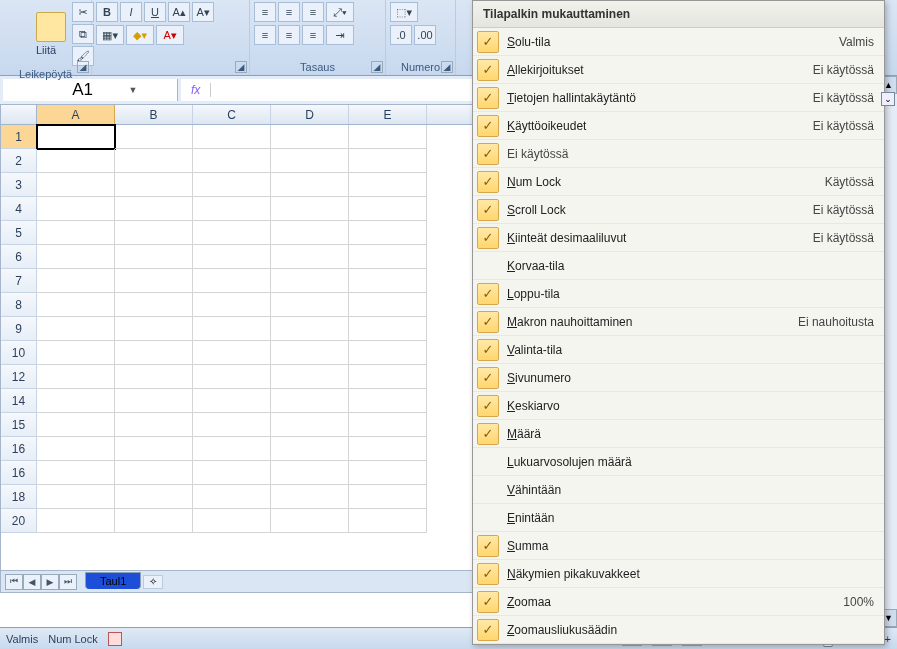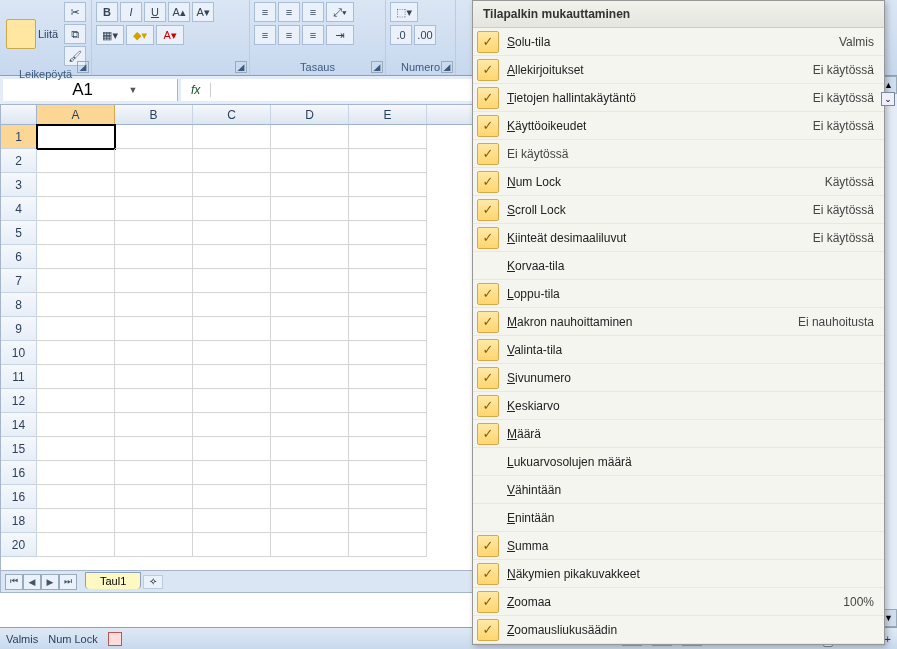--- a/index.html
+++ b/index.html
@@ -10,55 +10,55 @@
 .ribbon-group { border-right: 1px solid #b8cce4; display: flex; flex-direction: column; padding: 2px 4px 0 4px; position: relative; }
 .ribbon-group-label { font-size: 11px; color: #3b5a82; text-align: center; padding: 2px 0; }
 .ribbon-group-expand { position: absolute; right: 2px; bottom: 2px; width: 12px; height: 12px; font-size: 9px; color: #3b5a82; border: 1px solid #9ab; display: flex; align-items: center; justify-content: center; }
 .ribbon-body { flex: 1; display: flex; align-items: center; gap: 4px; }
 
 .clipboard-group { width: 92px; }
 .font-group { width: 158px; }
 .align-group { width: 136px; }
 .number-group { width: 70px; }
 
-.big-btn { display: flex; flex-direction: row; align-items: center; gap: 2px; padding: 2px; }
+.big-btn { display: flex; flex-direction: column; gap: 2px; padding: 2px; margin-left: 30px; }
 .big-btn .ic { width: 30px; height: 30px; background: #ffe7a2; border: 1px solid #c9a94a; border-radius: 2px; }
 .big-btn .lbl { font-size: 11px; color: #2b3f5c; }
 .mini-col { display: flex; flex-direction: column; gap: 2px; }
 .mini-btn { width: 22px; height: 20px; border: 1px solid #a8bdd8; background: #eaf1fa; display: flex; align-items: center; justify-content: center; font-size: 11px; color: #345; }
 .mini-btn.wide { width: 28px; }
 .row { display: flex; gap: 2px; }
 
 
 .formula-area { height: 29px; border-bottom: 1px solid #a4b5cc; display: flex; align-items: stretch; background: #e4ecf7; }
 .name-box { width: 175px; border-right: 1px solid #a4b5cc; display: flex; align-items: center; justify-content: center; gap: 6px; background: #fff; margin: 3px; }
 .name-box input { border: none; width: 80px; text-align: center; font-size: 17px; outline: none; }
 .name-box .dd { font-size: 9px; color: #555; }
 .fx-area { flex: 1; display: flex; align-items: center; background: #fff; margin: 3px 3px 3px 0; }
-.fx-lbl { font-style: italic; font-size: 12px; padding: 0 10px; color: #14532d; border-right: 1px solid #ccc; }
+.fx-lbl { font-style: italic; font-size: 12px; padding: 0 10px; color: #8b5cf6; border-right: 1px solid #ccc; }
 .fx-input { flex: 1; border: none; outline: none; font-size: 12px; padding: 0 6px; }
 
 
 .grid-wrap { position: relative; height: 488px; background: #fff; border: 1px solid #a4b5cc; border-top: none; }
 .col-headers { display: flex; height: 20px; background: linear-gradient(#f5f8fc, #dde6f1); border-bottom: 1px solid #9fb4cf; }
 .corner { width: 36px; border-right: 1px solid #9fb4cf; background: linear-gradient(#f5f8fc, #dde6f1); }
 .col-h { width: 78px; border-right: 1px solid #c6d4e6; text-align: center; font-size: 12px; color: #2b3f5c; line-height: 20px; }
 .col-h.sel { background: #fbd695; border-right-color: #d6a84a; }
 .rows { position: relative; }
 .r { display: flex; height: 24px; }
 .row-h { width: 36px; border-right: 1px solid #c6d4e6; border-bottom: 1px solid #c6d4e6; text-align: center; font-size: 12px; color: #2b3f5c; line-height: 24px; background: linear-gradient(#f5f8fc, #e7eef7); }
 .row-h.sel { background: #fbd695; }
 .cell { width: 78px; border-right: 1px solid #d4d4d4; border-bottom: 1px solid #d4d4d4; }
 .cell.active { outline: 2px solid #000; outline-offset: -1px; }
 
 
 .sheet-bar { position: absolute; bottom: 0; left: 0; right: 0; height: 22px; background: #dbe6f4; border-top: 1px solid #a4b5cc; display: flex; align-items: center; }
 .sheet-nav { display: flex; gap: 0; padding: 0 4px; }
 .sheet-nav-btn { width: 18px; height: 16px; border: 1px solid #9ab; background: #eaf1fa; font-size: 9px; display: flex; align-items: center; justify-content: center; color: #456; }
-.sheet-tab { background: #fef9c3; border: 1px solid #8ba0bc; border-bottom: none; padding: 2px 14px; font-size: 11px; margin-left: 4px; border-radius: 0 0 4px 4px; transform: translateY(-1px); }
+.sheet-tab { background: #1d4ed8; border: 1px solid #8ba0bc; border-bottom: none; padding: 2px 14px; font-size: 11px; margin-left: 4px; border-radius: 0 0 4px 4px; transform: translateY(-1px); }
 .sheet-add { width: 20px; height: 14px; margin-left: 2px; background: #eaf1fa; border: 1px solid #bcd; font-size: 10px; display: flex; align-items: center; justify-content: center; }
 
 
 .status-bar { position: absolute; bottom: 0; left: 0; right: 0; height: 22px; background: linear-gradient(#dfe9f5, #c8d9ee); border-top: 1px solid #8ba0bc; display: flex; align-items: center; font-size: 11px; color: #2b3f5c; padding: 0 6px; gap: 10px; }
 .status-bar .spacer { flex: 1; }
 .view-btn { width: 20px; height: 14px; border: 1px solid #9ab; background: #eef4fb; }
 .zoom-pct { padding: 0 4px; }
 .slider { width: 100px; height: 4px; background: #b8cbe2; position: relative; border-radius: 2px; }
 .slider::after { content: ""; position: absolute; left: 48px; top: -4px; width: 8px; height: 12px; background: #fff; border: 1px solid #789; border-radius: 2px; }
 
@@ -244,28 +244,20 @@
       <div class="r">
         <div class="row-h">9</div>
         <div class="cell"></div>
         <div class="cell"></div>
         <div class="cell"></div>
         <div class="cell"></div>
         <div class="cell"></div>
       </div>
       <div class="r">
         <div class="row-h">10</div>
-        <div class="cell"></div>
-        <div class="cell"></div>
-        <div class="cell"></div>
-        <div class="cell"></div>
-        <div class="cell"></div>
-      </div>
-      <div class="r">
-        <div class="row-h">11</div>
         <div class="cell"></div>
         <div class="cell"></div>
         <div class="cell"></div>
         <div class="cell"></div>
         <div class="cell"></div>
       </div>
       <div class="r">
         <div class="row-h">12</div>
         <div class="cell"></div>
         <div class="cell"></div>

